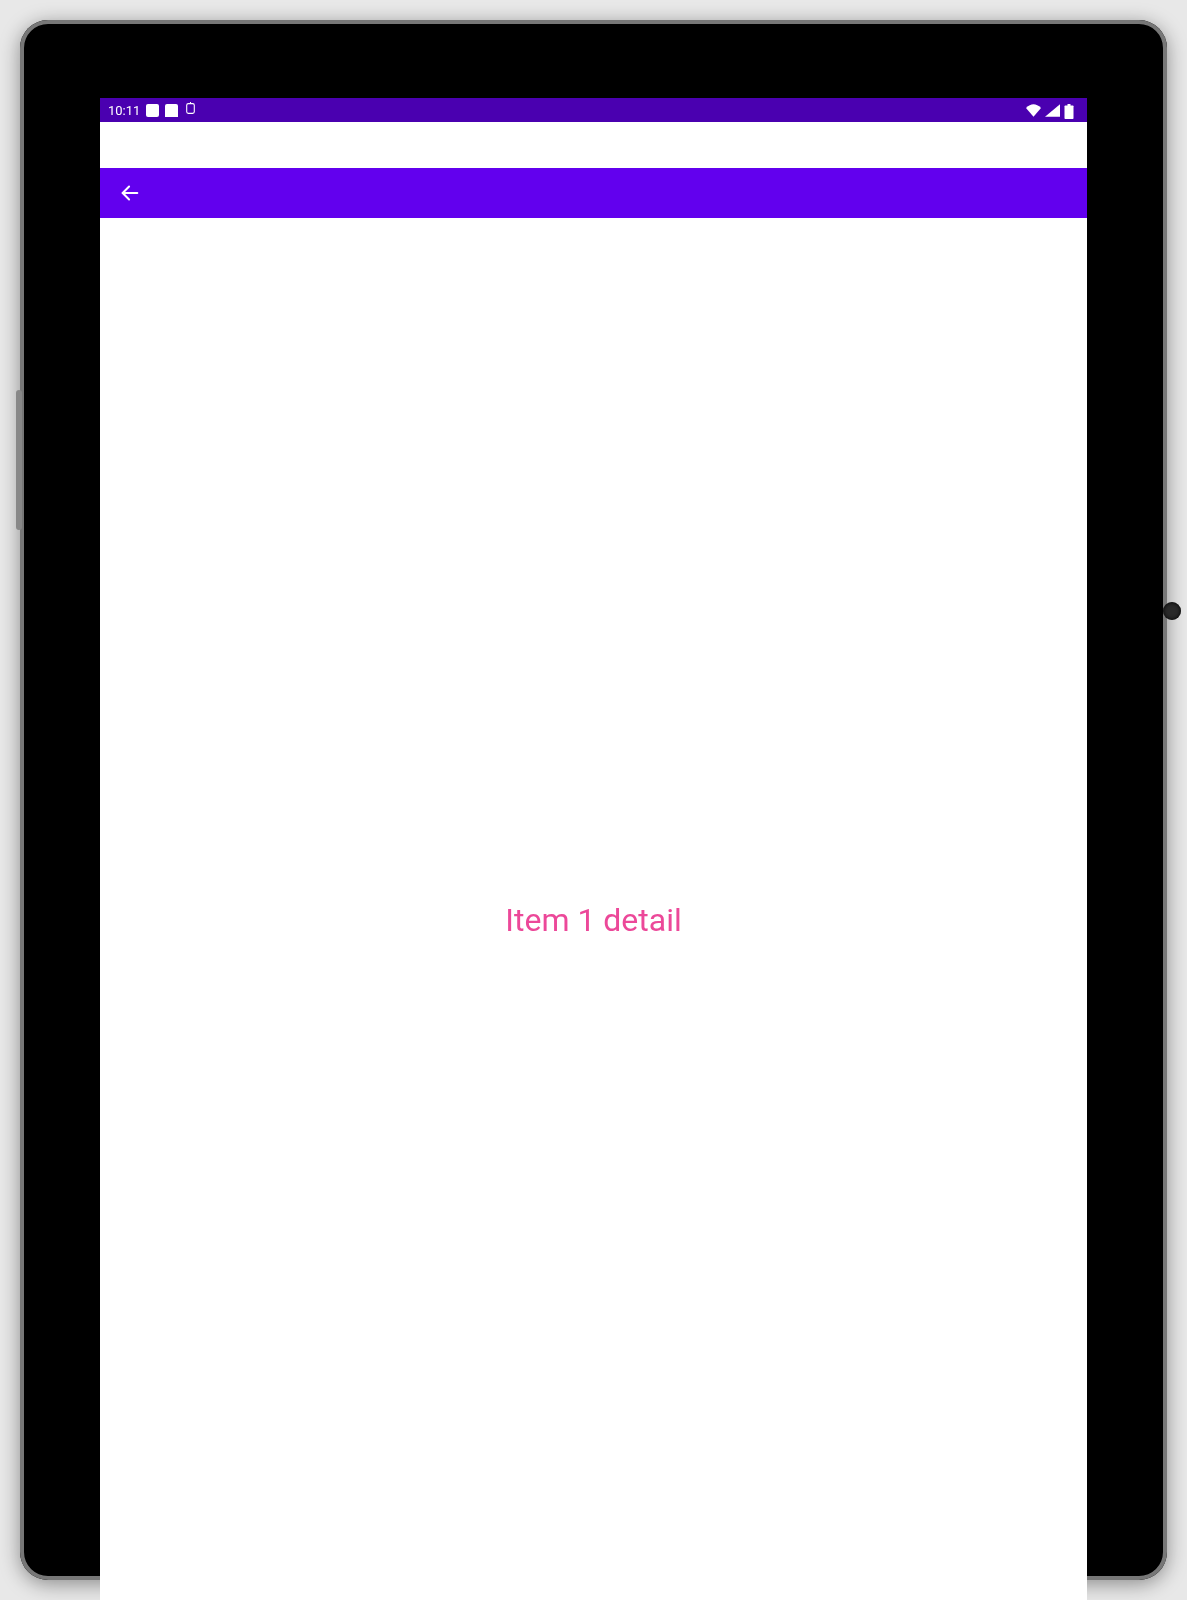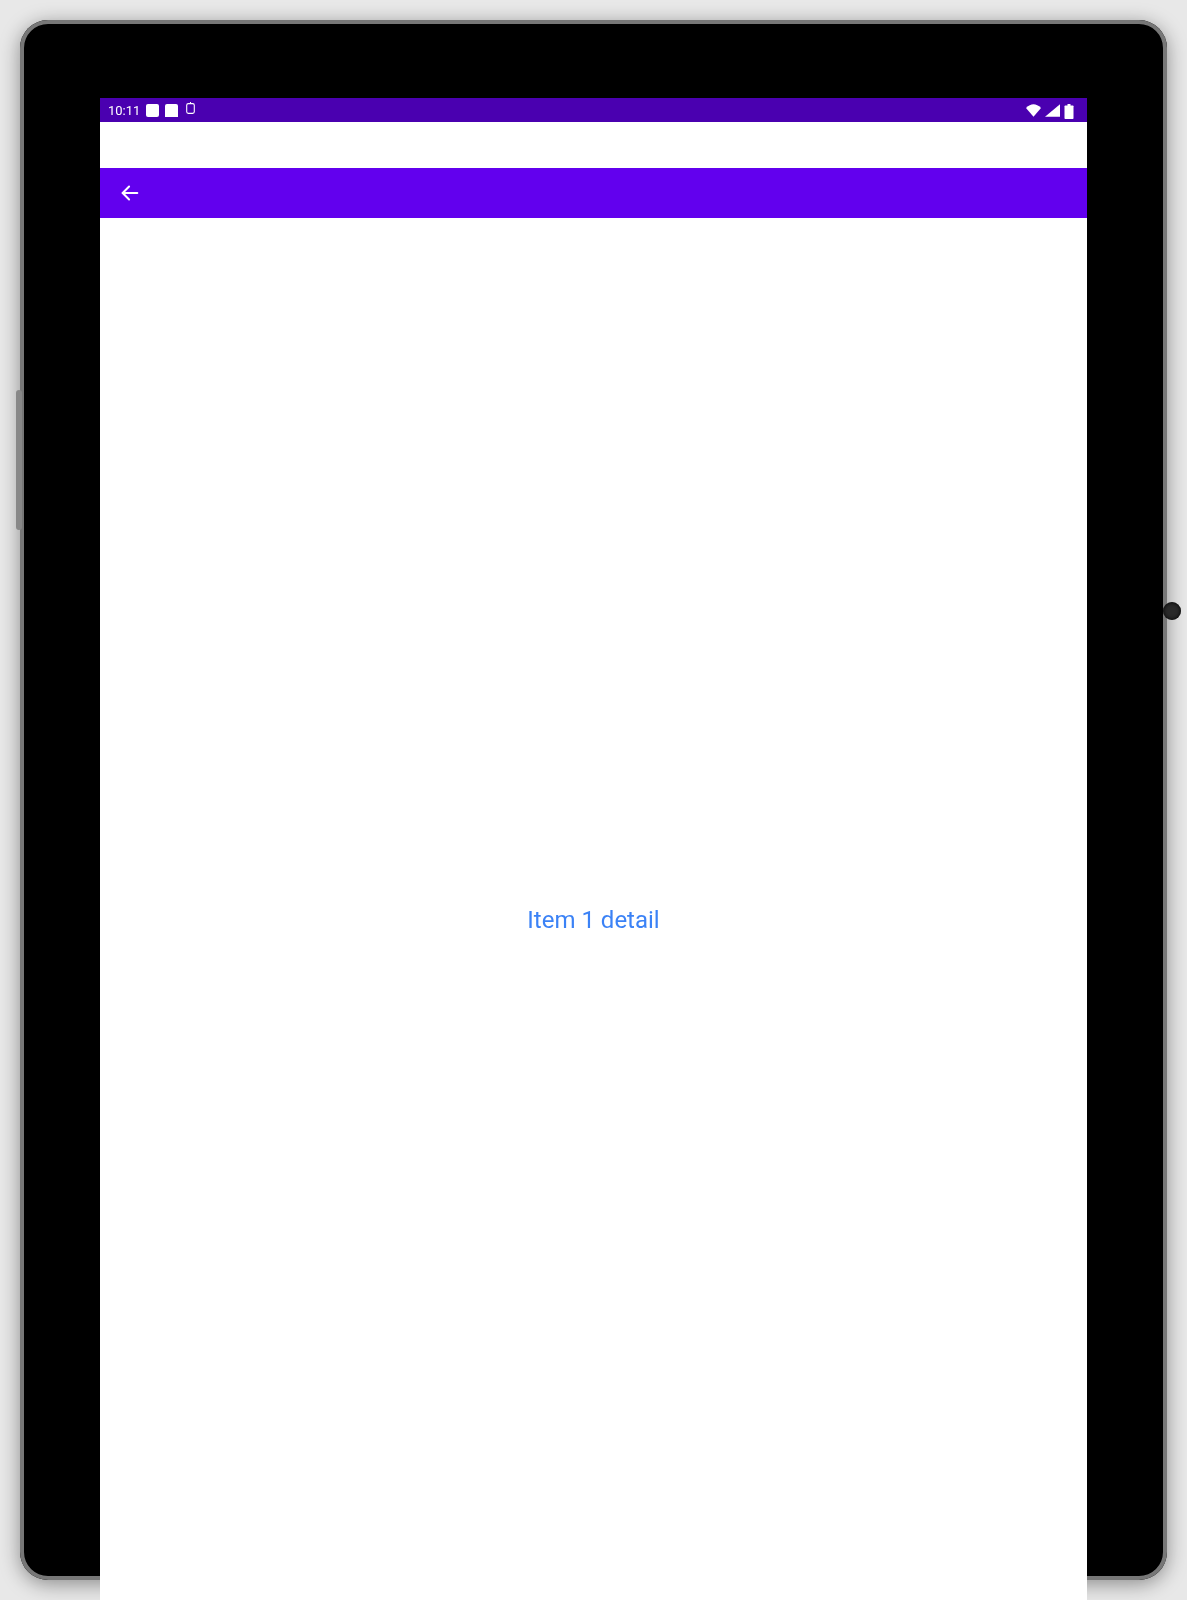--- a/index.html
+++ b/index.html
@@ -86,22 +86,22 @@
   .back-btn svg { display:block; }
   
   .content {
     flex: 1;
     background: #fff;
     display: flex;
     align-items: center;
     justify-content: center;
   }
   .detail-text {
-    color: #3b82f6;
-    font-size: 24px;
+    color: #ec4899;
+    font-size: 32px;
     font-weight: 400;
   }
   
   .nav-bar {
     height: 60px;
     background: #5b5b5b;
     display: flex;
     align-items: center;
     justify-content: center;
     gap: 16px;

